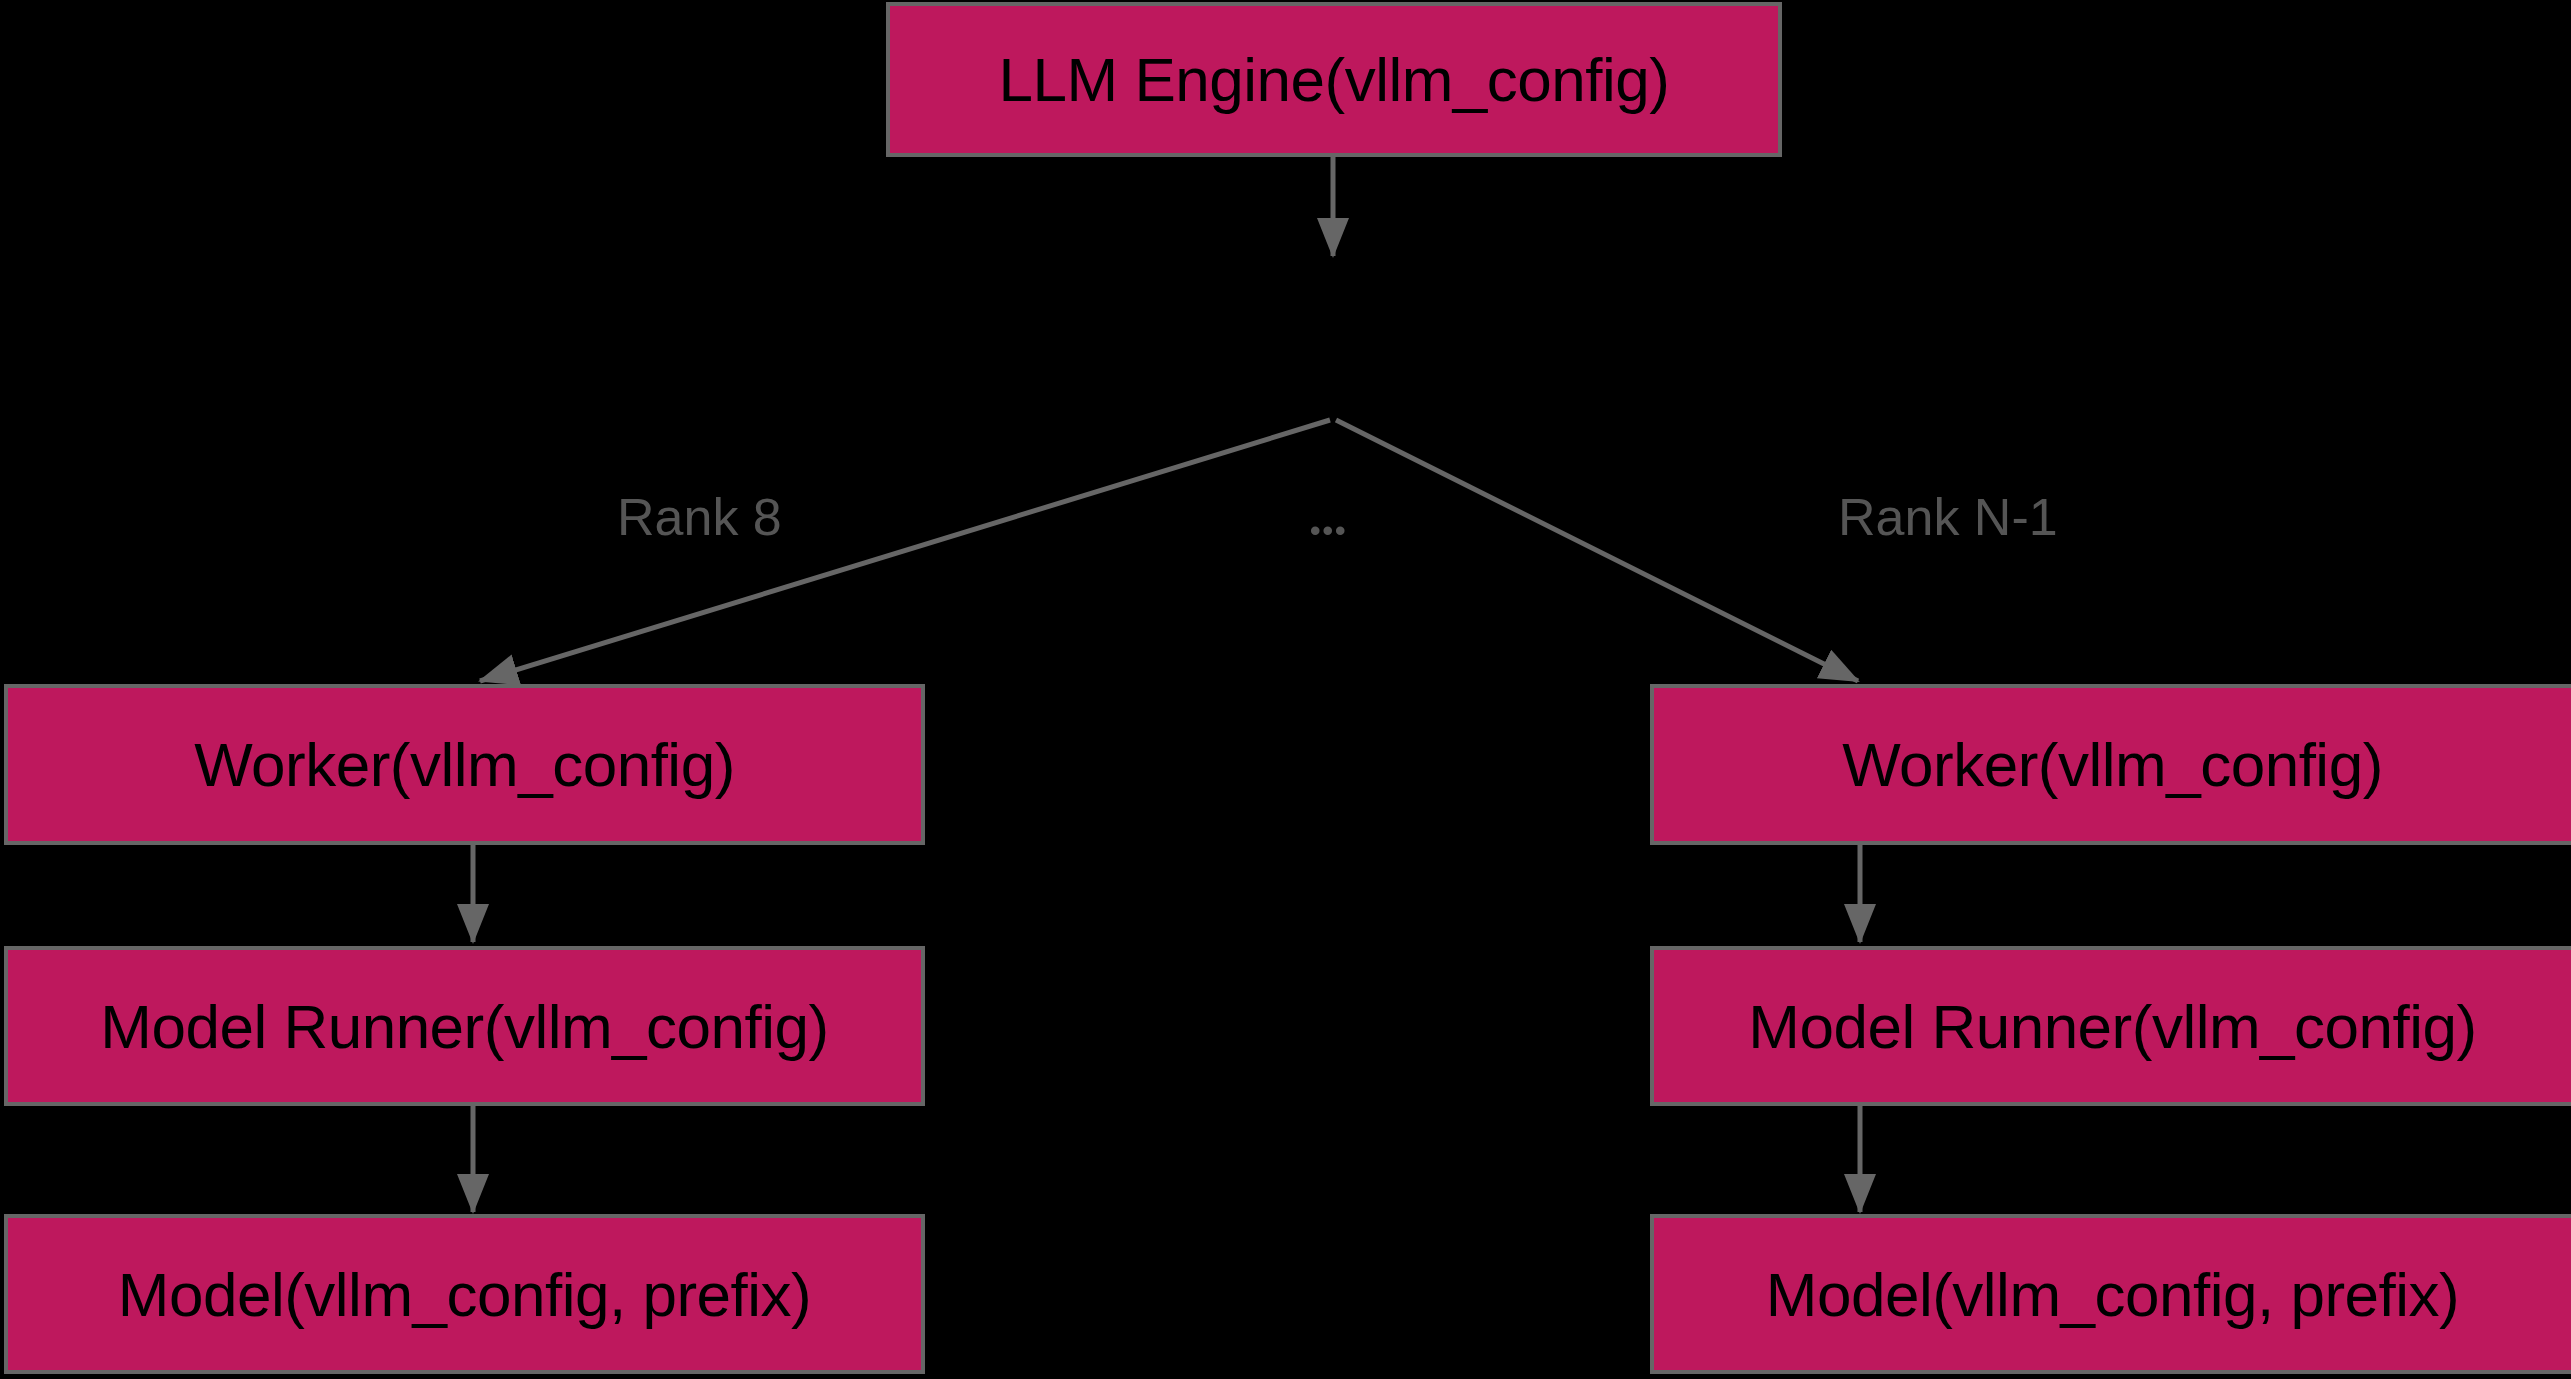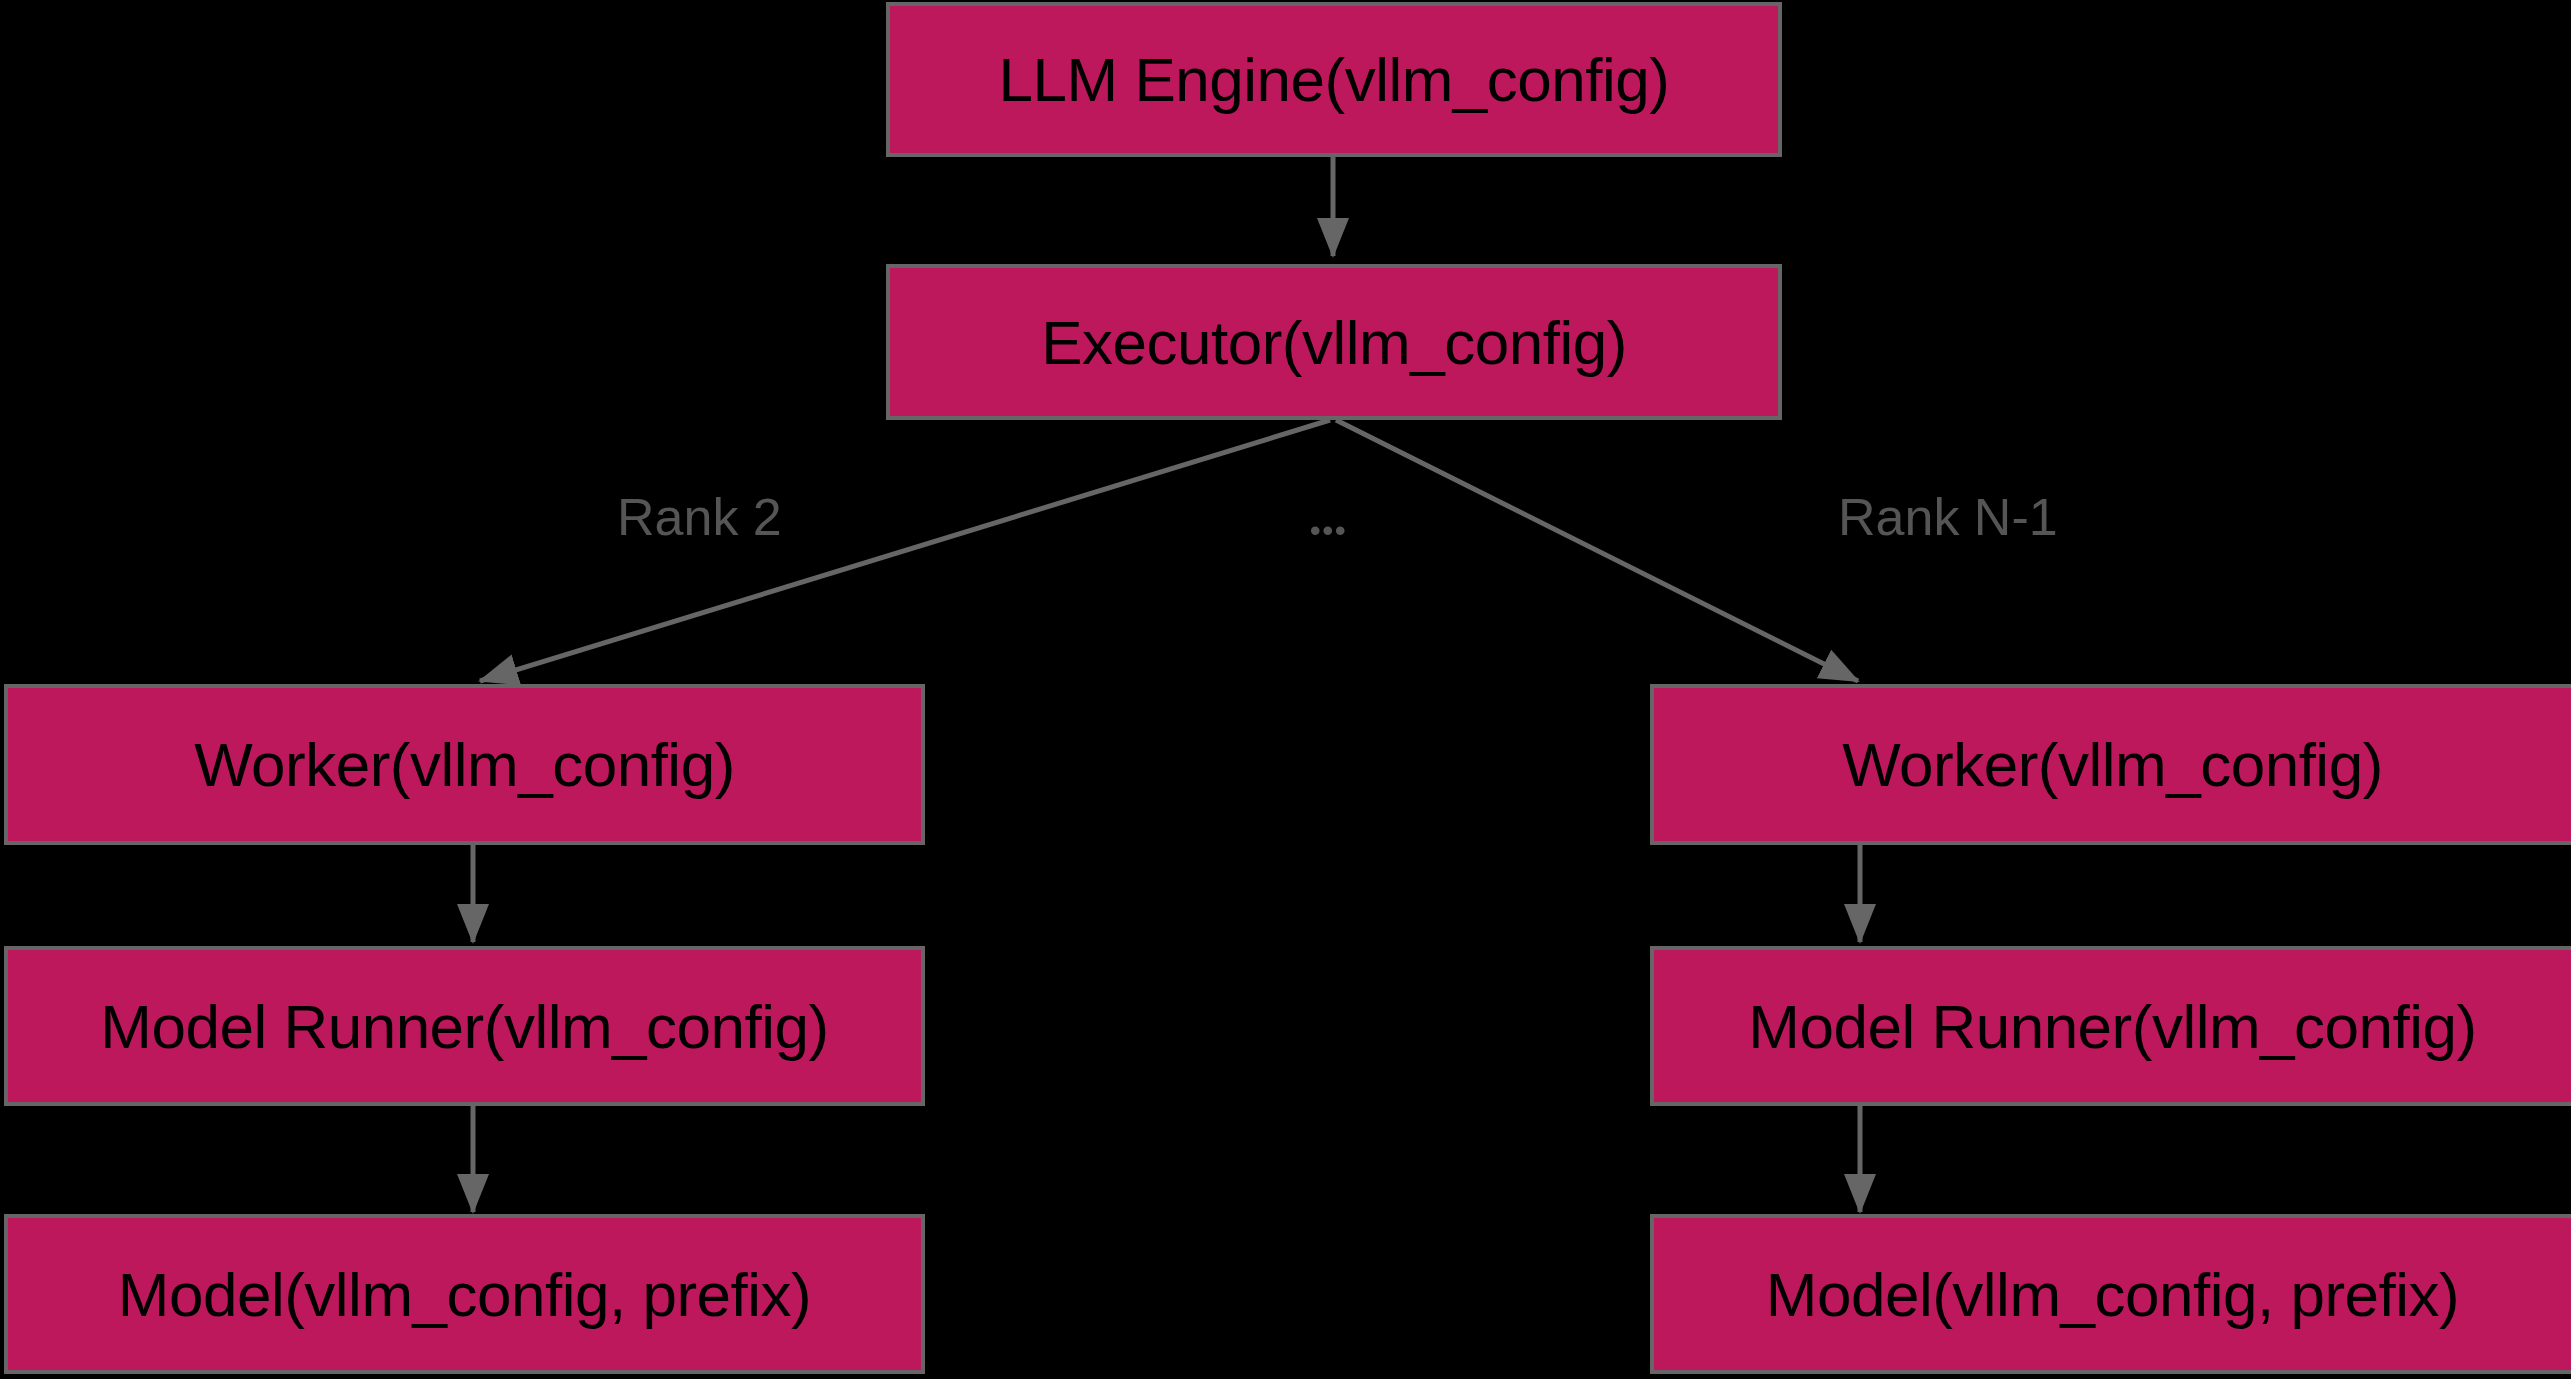--- a/index.html
+++ b/index.html
@@ -74,33 +74,32 @@
 
     <line x1="473" y1="845" x2="473" y2="942" stroke="#666666" stroke-width="5" marker-end="url(#arrowhead)"></line>
     <line x1="473" y1="1106" x2="473" y2="1212" stroke="#666666" stroke-width="5" marker-end="url(#arrowhead)"></line>
 
     <line x1="1860" y1="845" x2="1860" y2="942" stroke="#666666" stroke-width="5" marker-end="url(#arrowhead)"></line>
     <line x1="1860" y1="1106" x2="1860" y2="1212" stroke="#666666" stroke-width="5" marker-end="url(#arrowhead)"></line>
   </svg>
 
   <div class="node" style="left:886px; top:2px; width:896px; height:155px;">LLM Engine(vllm_config)</div>
 
-  <div class="node" style="left:886px; top:264px; width:896px; height:156px;">Executor(vllm_config)</div>
 
   <div class="node" style="left:4px; top:684px; width:921px; height:161px;">Worker(vllm_config)</div>
 
   <div class="node" style="left:1650px; top:684px; width:925px; height:161px;">Worker(vllm_config)</div>
 
   <div class="node" style="left:4px; top:946px; width:921px; height:160px;">Model Runner(vllm_config)</div>
 
   <div class="node" style="left:1650px; top:946px; width:925px; height:160px;">Model Runner(vllm_config)</div>
 
   <div class="node" style="left:4px; top:1214px; width:921px; height:160px;">Model(vllm_config, prefix)</div>
 
   <div class="node" style="left:1650px; top:1214px; width:925px; height:160px;">Model(vllm_config, prefix)</div>
 
-  <div class="edge-label" style="left:617px; top:487px;">Rank 2</div>
+  <div class="edge-label" style="left:617px; top:487px;">Rank 8</div>
 
   <div class="ellipsis-label" style="left:1310px; top:516px;">•••</div>
 
   <div class="edge-label" style="left:1838px; top:487px;">Rank N-1</div>
 
 </div>
 
 </body></html>

